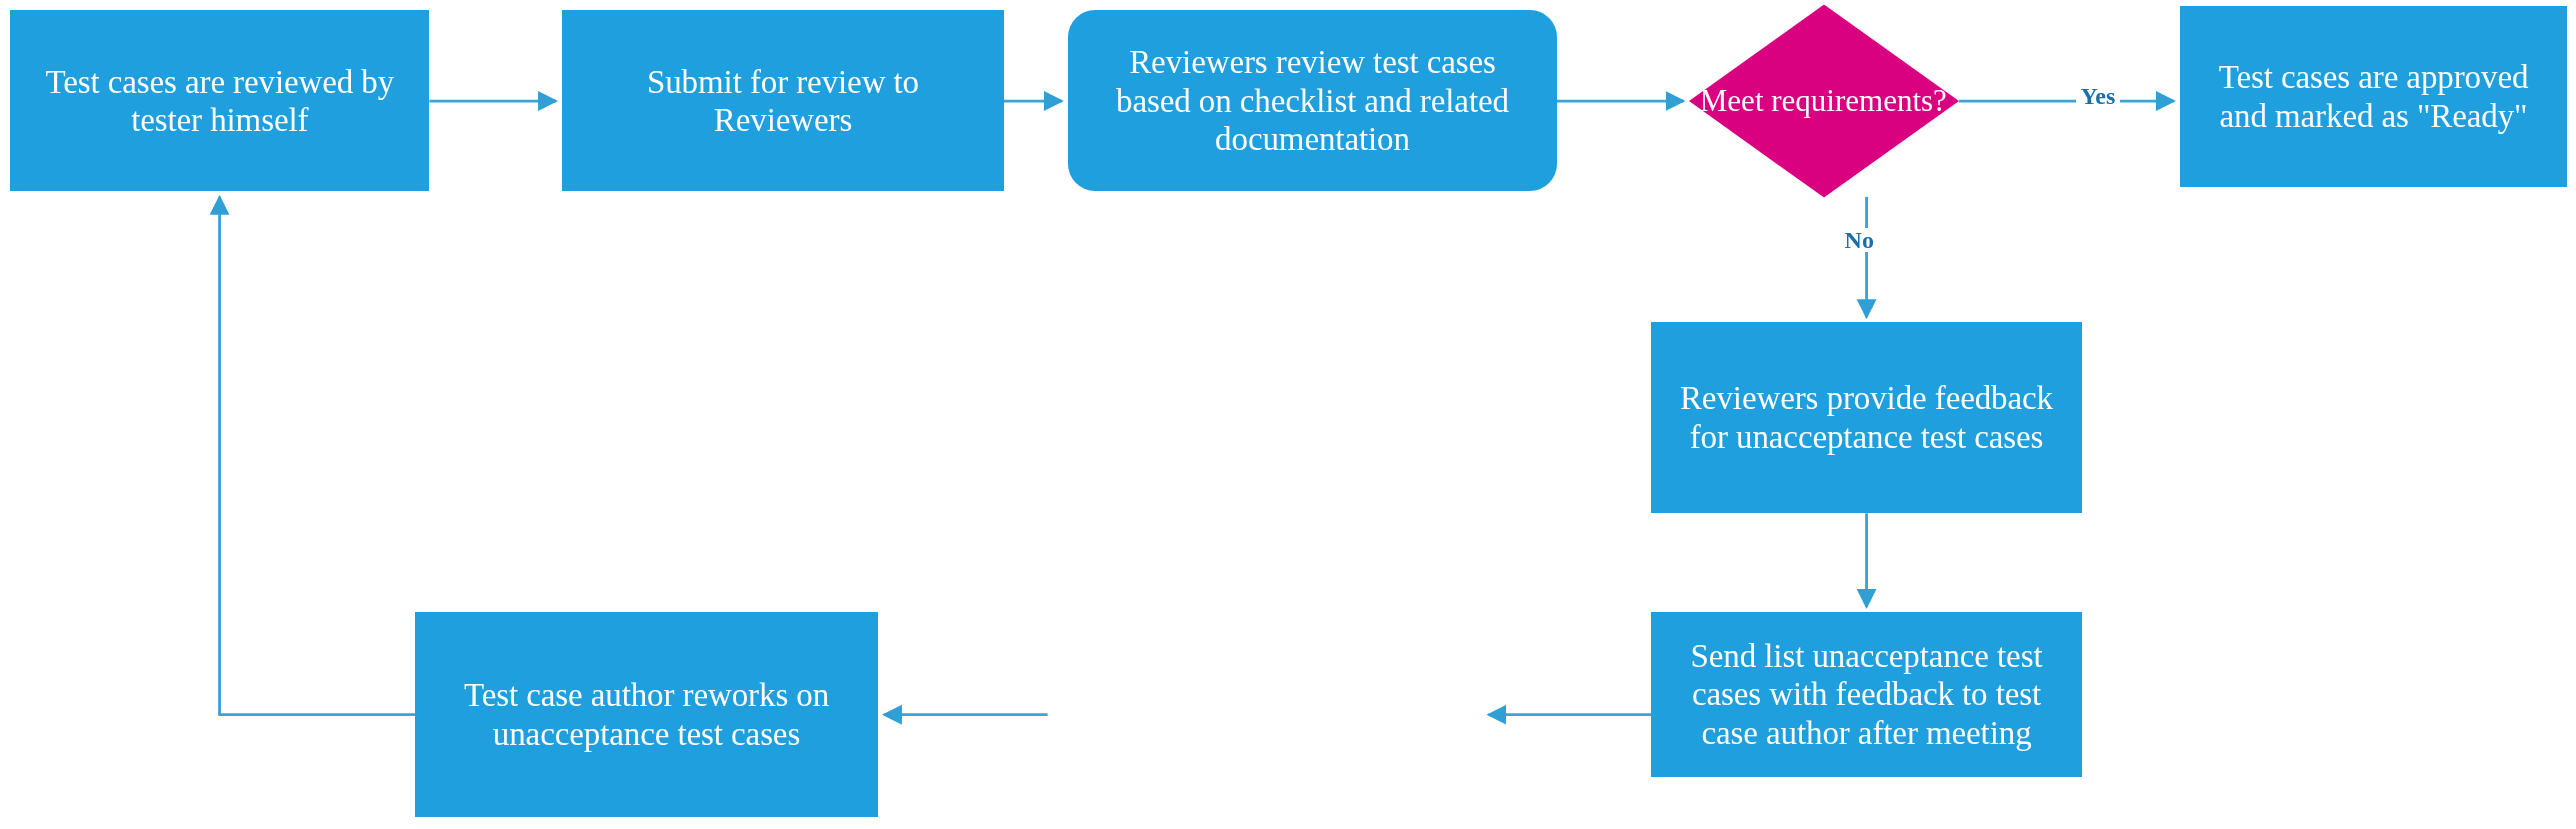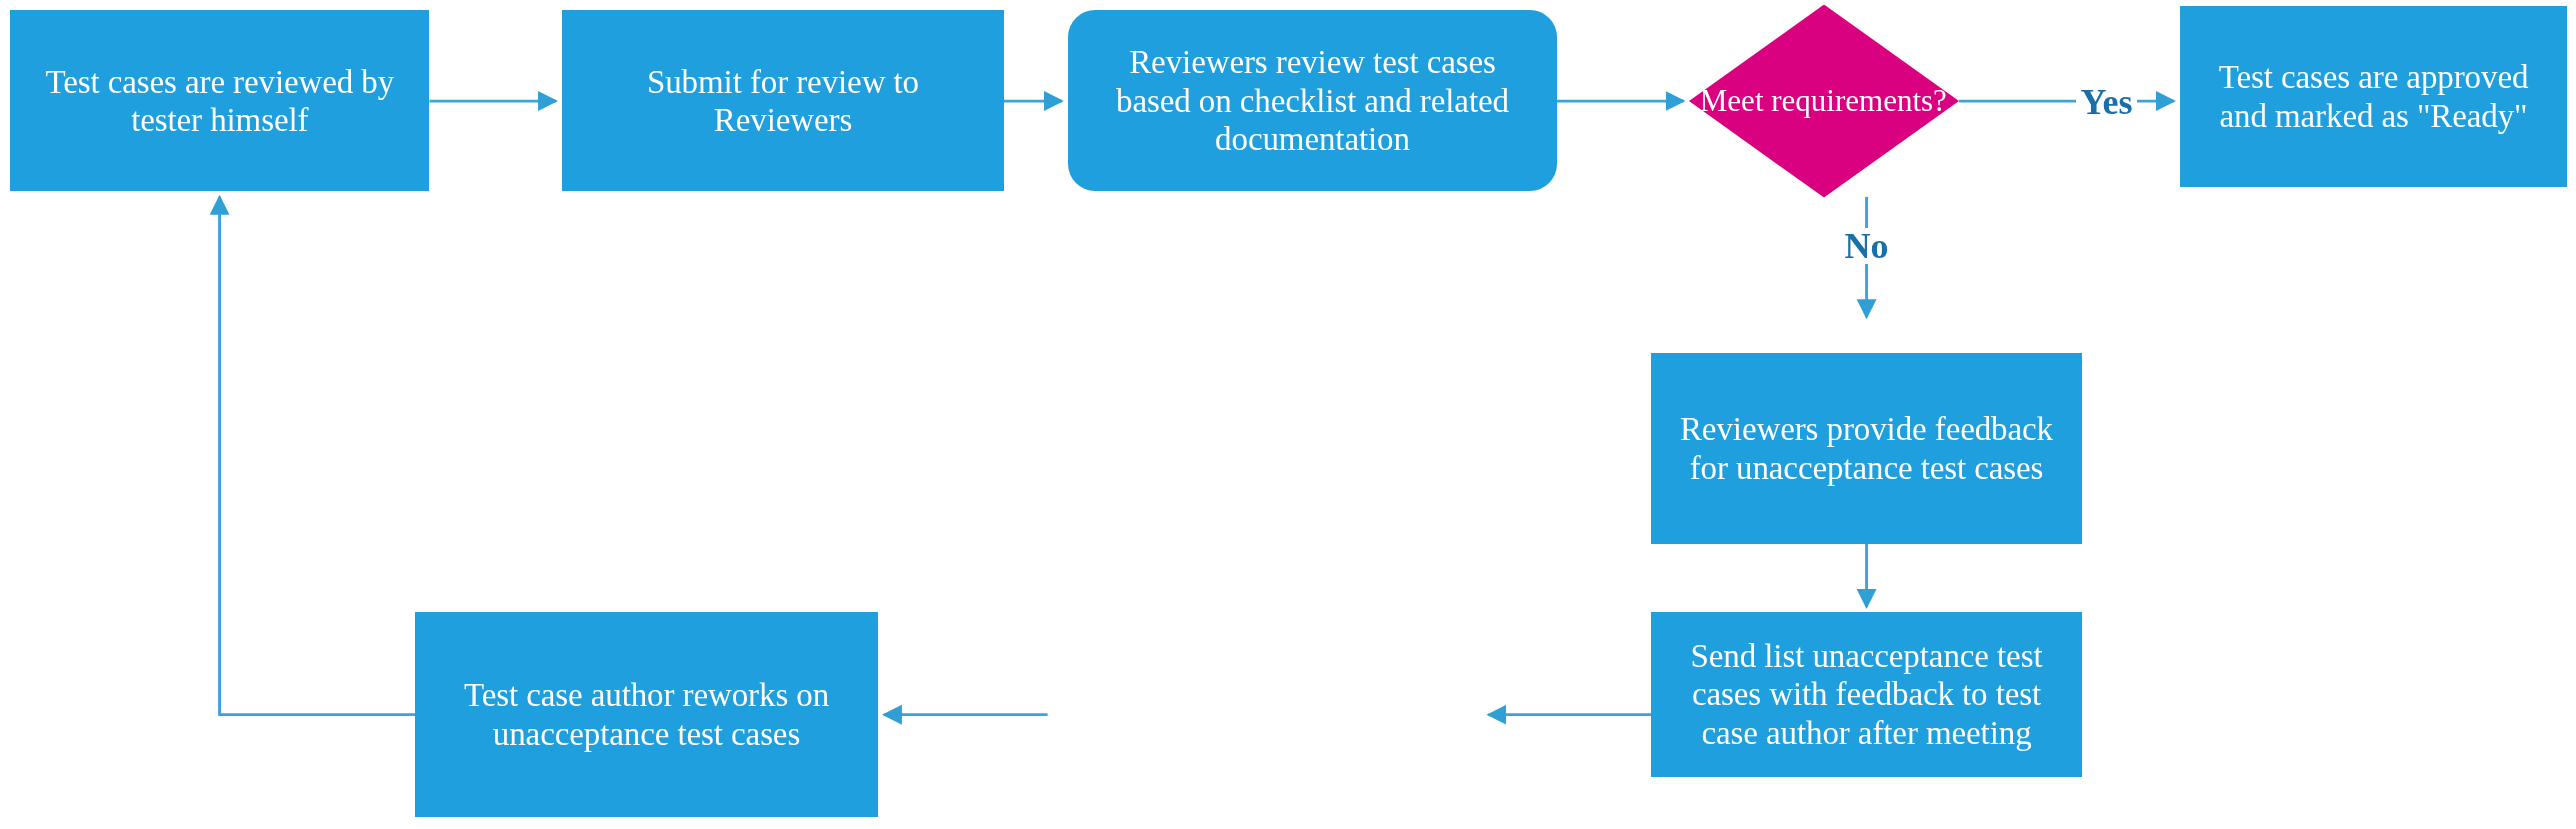--- a/index.html
+++ b/index.html
@@ -51,21 +51,21 @@
     width:92%;
     text-align:left;
     font-size:31px;
     line-height:1.1;
     white-space:pre-line;
   }
   .edge-label{
     position:absolute;
     color:#1b6fa8;
     font-weight:bold;
-    font-size:36px;
+    font-size:24px;
     line-height:1;
     white-space:nowrap;
     background:#ffffff;
     padding:0 4.6px;
   }
 </style>
 </head>
 <body>
 
 <div id="stage">
@@ -121,21 +121,21 @@
 
   <div class="node proc" style="left:2180px;top:6px;width:387px;height:181px;">
     <div class="label">Test cases are approved
 and marked as "Ready"</div>
   </div>
 
   <div class="edge-label" style="left:2076px;top:84px;">Yes</div>
 
   <div class="edge-label" style="left:1840px;top:228px;">No</div>
 
-  <div class="node proc" style="left:1651px;top:322px;width:431px;height:191px;margin-top:31px;">
+  <div class="node proc" style="left:1651px;top:322px;width:431px;height:191px;">
     <div class="label">Reviewers provide feedback
 for unacceptance test cases</div>
   </div>
 
   <div class="node proc" style="left:415px;top:612px;width:463px;height:205px;">
     <div class="label">Test case author reworks on
 unacceptance test cases</div>
   </div>
 
 

